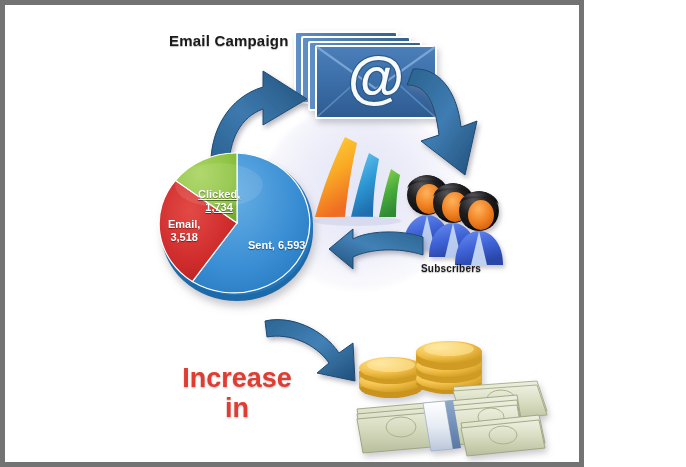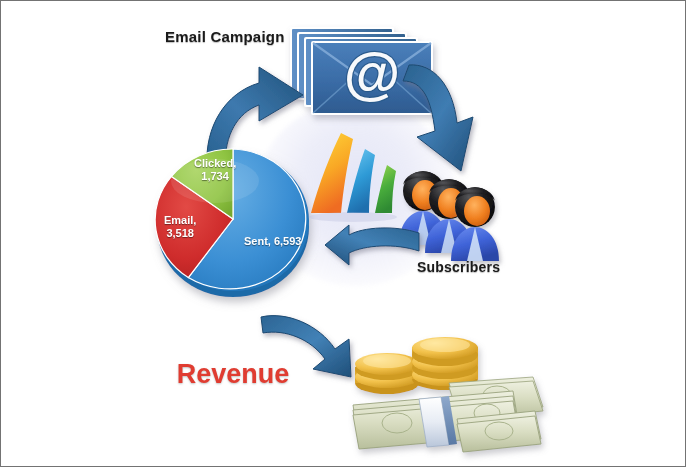--- a/index.html
+++ b/index.html
@@ -8,24 +8,24 @@
     background: #ffffff;
   }
   body {
     width: 686px;
     height: 467px;
     overflow: hidden;
     font-family: "Liberation Sans", sans-serif;
   }
   #canvas {
     position: relative;
-    width: 686px;
+    width: 584px;
     height: 467px;
     box-sizing: border-box;
-    border: 1px solid #737373;
+    border: 5px solid #737373;
     background: #ffffff;
     overflow: hidden;
   }
 
   
   .layer { position: absolute; }
 
   
   #center-glow {
     left: 255px; top: 100px;
@@ -43,21 +43,21 @@
   #label-email-campaign {
     left: 164px; top: 27px;
     font-size: 15px;
     font-weight: bold;
     color: #1a1a1a;
     letter-spacing: 0.2px;
     text-shadow: 0 1px 1px rgba(140,140,140,0.55);
   }
   #label-subscribers {
     left: 416px; top: 258px;
-    font-size: 14px;
+    font-size: 10px;
     font-weight: bold;
     color: #1a1a1a;
     letter-spacing: 0.2px;
     text-shadow: 0 1px 1px rgba(140,140,140,0.55);
   }
   #label-increase-revenue {
     left: 152px; top: 358px;
     width: 160px;
     text-align: center;
     font-size: 27px;
@@ -74,21 +74,21 @@
     color: #ffffff;
     font-weight: bold;
     font-size: 11px;
     line-height: 13px;
     text-align: center;
     text-shadow: 0 1px 1px rgba(0,0,0,0.45);
     white-space: nowrap;
   }
   #pie-label-sent { left: 243px; top: 234px; text-align: left; }
   #pie-label-opened { left: 163px; top: 213px; }
-  #pie-label-clicked { left: 193px; top: 156px; }
+  #pie-label-clicked { left: 193px; top: 183px; text-decoration: underline; }
 
   svg { display: block; overflow: visible; }
 </style>
 </head>
 <body>
 
 <div id="canvas">
 
   <div class="layer" id="center-glow"></div>
 
@@ -428,16 +428,17 @@
         <g>
           <path d="M120 88 L198 80 L204 108 L126 116 Z" fill="url(#billG)" stroke="#9aa37e" stroke-width="0.9"></path>
           <path d="M120 93 L198 85 L204 113 L126 121 Z" fill="url(#billG)" stroke="#9aa37e" stroke-width="0.9"></path>
           <ellipse cx="162" cy="100" rx="14" ry="9" fill="none" stroke="#a9b38c" stroke-width="1"></ellipse>
         </g>
       </g>
     </svg>
   </div>
 
   <div class="layer" id="label-increase-revenue">
-    <span class="ln">Revenue</span>
+    <span class="ln">Increase</span>
+    <span class="ln">in</span>
   </div>
 
 </div>
 
 </body></html>

